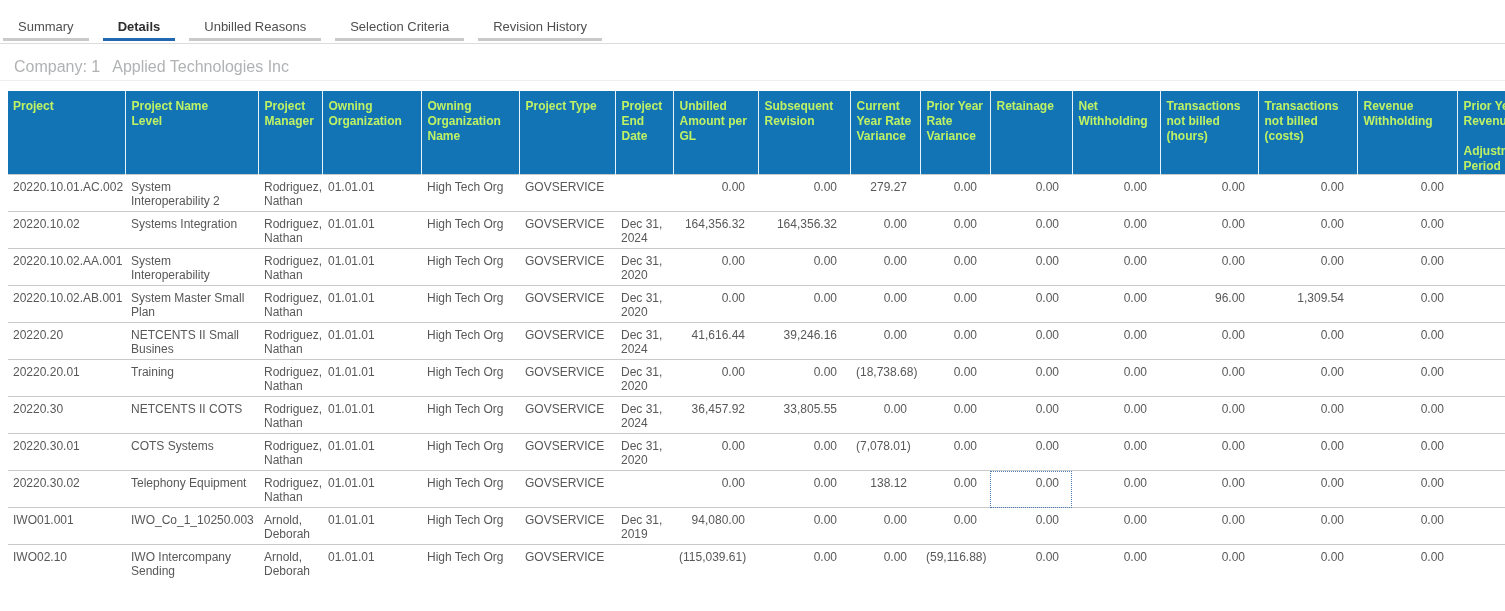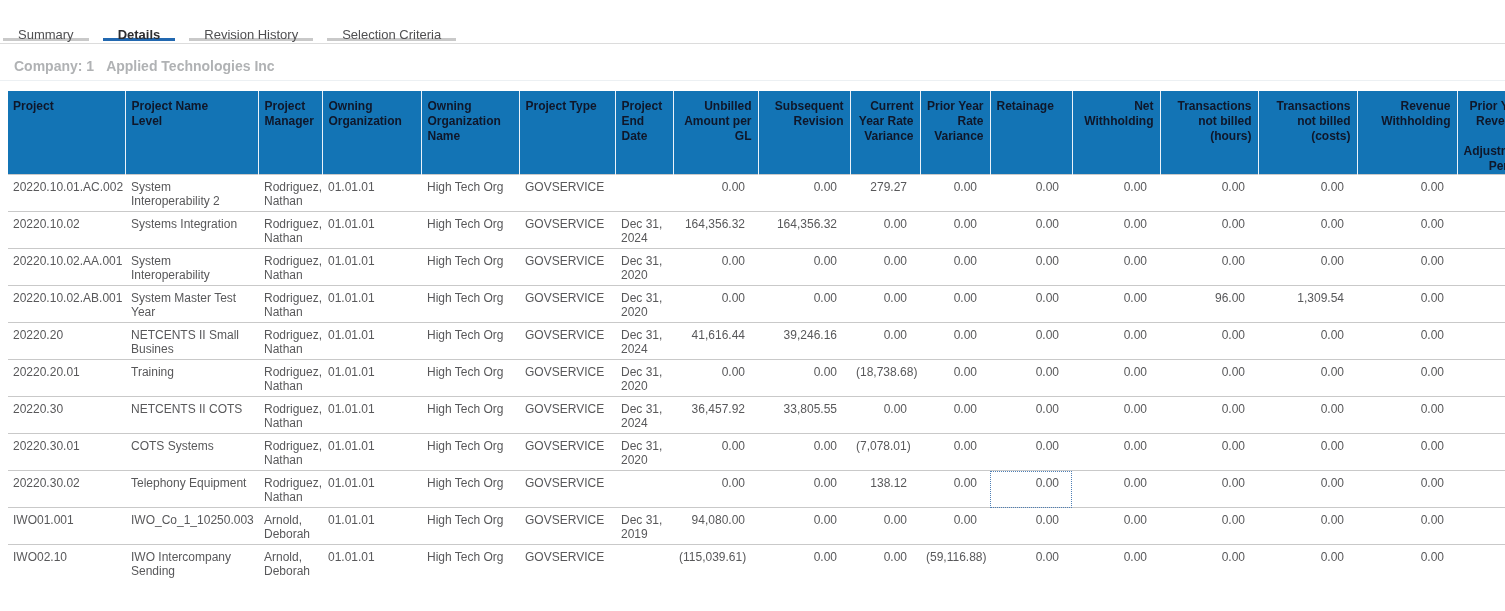--- a/index.html
+++ b/index.html
@@ -18,21 +18,21 @@
     color:var(--body-text);
   }
   
   .tabbar{
     display:flex;
     padding-left:3px;
     height:41px;
     align-items:stretch;
   }
   .tab{
-    padding:16px 15px;
+    padding:8px 15px;
     margin-right:14px;
     line-height:37px;
     font-size:13px;
     color:#4f4f51;
     border-bottom:3px solid #c9c9c9;
     white-space:nowrap;
     cursor:pointer;
   }
   .tab.active{
     color:#2e2e30;
@@ -43,50 +43,50 @@
   
   .page-head{padding:8px 0 0 14px;}
   .page-title{
     font-size:30px;
     line-height:34px;
     color:var(--title-blue);
     font-weight:normal;
   }
   .subtitle{
     margin-top:7px;
-    font-size:14px;
+    font-size:16px;
     line-height:15px;
-    font-weight:bold;
+    font-weight:normal;
     color:var(--subtitle-gray);
   }
   .subtitle .co-name{margin-left:12px;}
   .headrule{height:1px;background:#ecf0f3;margin-top:6px;}
   
   table.grid{
     border-collapse:collapse;
     table-layout:fixed;
     margin:10px 0 0 8px;
     width:1524px;
   }
   table.grid th{
     background:var(--table-header-bg);
-    color:#0f172a;
+    color:#bef264;
     font-size:12px;
     font-weight:bold;
     vertical-align:top;
     text-align:left;
     padding:8px 6px 0 6px;
     height:82px;
     line-height:15px;
     border-left:1px solid #eaf2f9;
     white-space:pre-line;
     cursor:pointer;
   }
   table.grid th:first-child{border-left:none;padding-left:5px;}
-  table.grid th.ar{text-align:right;}
+  table.grid th.ar{text-align:left;}
   table.grid td{
     font-size:12px;
     line-height:14px;
     vertical-align:top;
     padding:5px 6px 0 6px;
     height:37px;
     border-top:1px solid #c9c9c9;
     overflow:hidden;
     cursor:default;
   }
@@ -97,22 +97,23 @@
     outline:1px dotted var(--focus-dotted);
     outline-offset:-1px;
   }
 </style>
 </head>
 <body>
 
 <div class="tabbar">
     <div class="tab">Summary</div>
     <div class="tab active">Details</div>
+    <div class="tab">Unbilled Reasons</div>
+    <div class="tab">Selection Criteria</div>
     <div class="tab">Revision History</div>
-    <div class="tab">Selection Criteria</div>
   </div>
 <div class="tabrule"></div>
 
 <div class="page-head">
   <div class="subtitle">
     <span>Company: 1</span><span class="co-name">Applied Technologies Inc</span>
   </div>
 </div>
 <div class="headrule"></div>
 
@@ -215,21 +216,21 @@
         <td class="ar">0.00</td>
         <td class="ar">0.00</td>
         <td class="ar">0.00</td>
         <td class="ar">0.00</td>
         <td class="ar">0.00</td>
         <td class="ar">0.00</td>
         <td></td>
       </tr>
       <tr>
         <td>20220.10.02.AB.001</td>
-        <td>System Master Test Year</td>
+        <td>System Master Small Plan</td>
         <td>Rodriguez, Nathan</td>
         <td>01.01.01</td>
         <td>High Tech Org</td>
         <td>GOVSERVICE</td>
         <td>Dec 31, 2020</td>
         <td class="ar">0.00</td>
         <td class="ar">0.00</td>
         <td class="ar">0.00</td>
         <td class="ar">0.00</td>
         <td class="ar">0.00</td>

